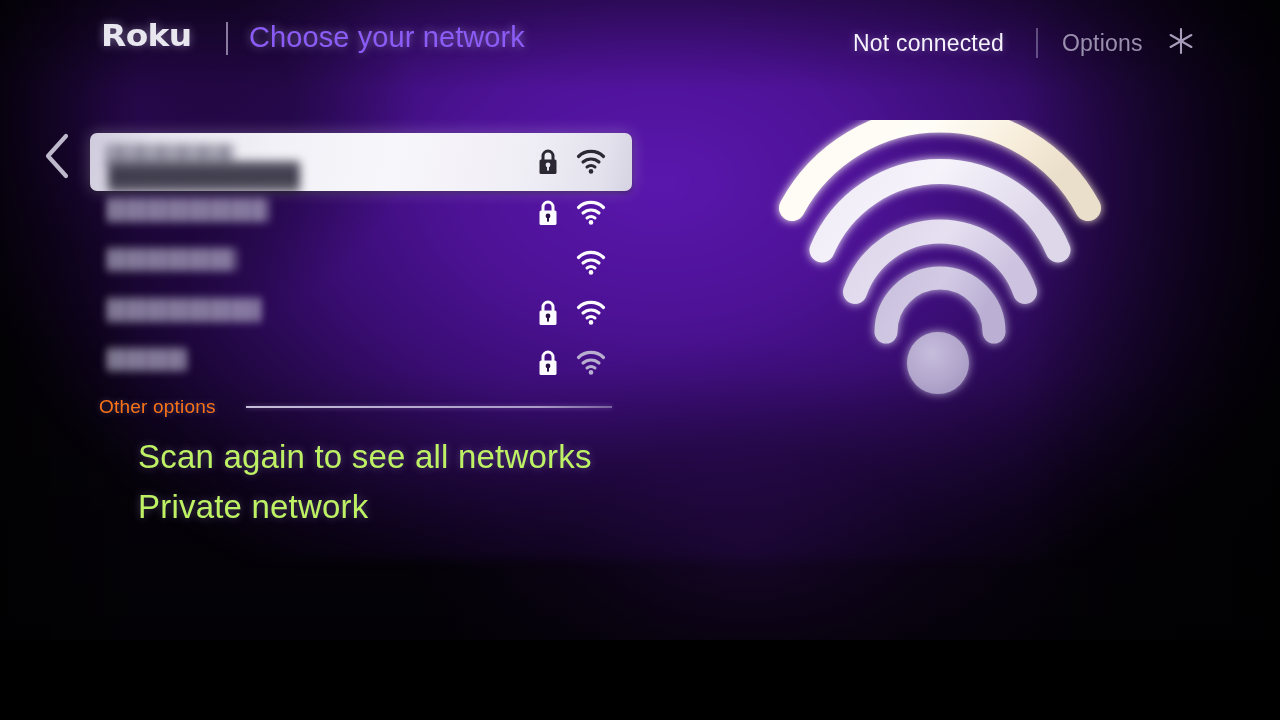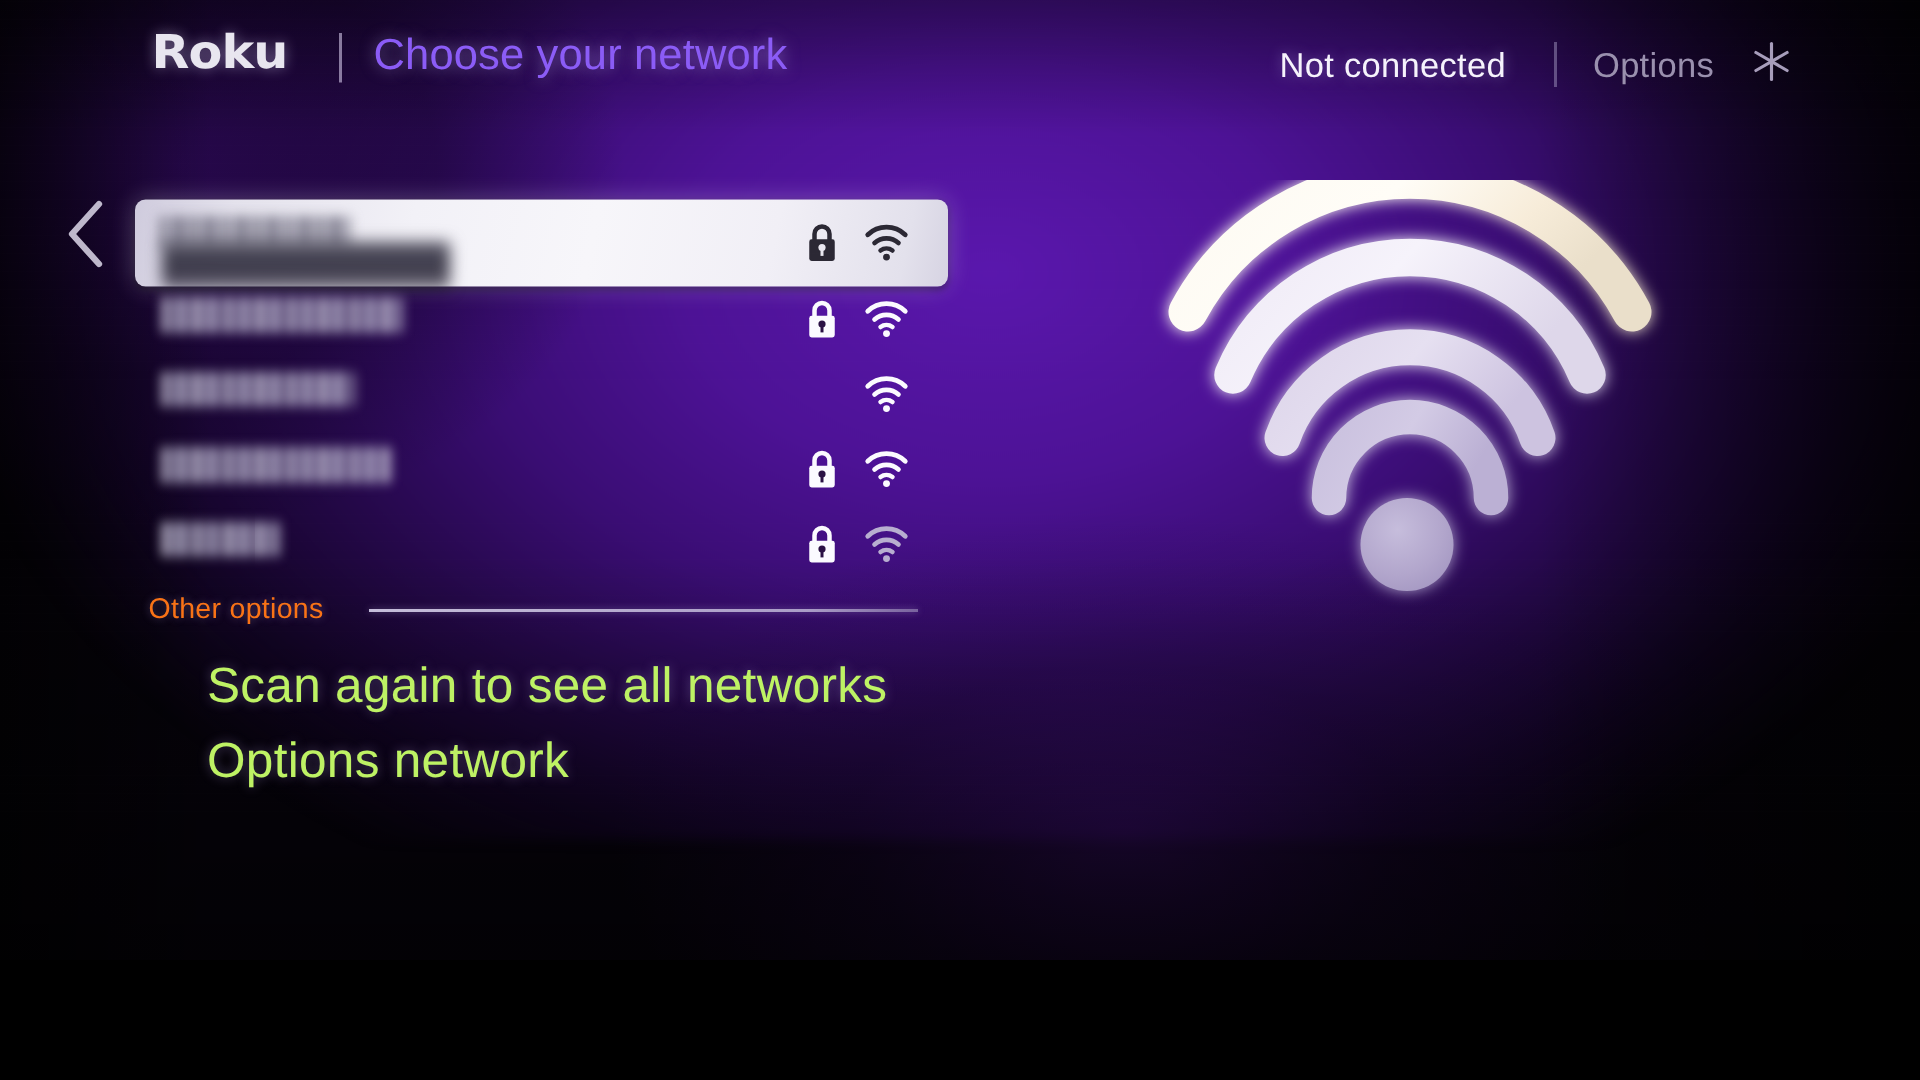--- a/index.html
+++ b/index.html
@@ -381,21 +381,21 @@
           <path d="M11 18 A6.6 6.6 0 0 1 19 18" stroke-width="3"></path>
         </g>
         <circle cx="15" cy="22.4" r="2.3" fill="#b8aed0"></circle>
       </svg>
     </div>
   </div>
 
   <div class="other-label">Other options</div>
   <div class="other-rule"></div>
   <div class="opt-item opt-item-1">Scan again to see all networks</div>
-  <div class="opt-item opt-item-2">Options network</div>
+  <div class="opt-item opt-item-2">Private network</div>
 
   <svg class="big-wifi" viewBox="0 0 360 300">
     <defs>
       <filter id="softglow" x="-35%" y="-35%" width="170%" height="170%">
         <feGaussianBlur stdDeviation="5" result="b"></feGaussianBlur>
         <feMerge>
           <feMergeNode in="b"></feMergeNode>
           <feMergeNode in="SourceGraphic"></feMergeNode>
         </feMerge>
       </filter>

